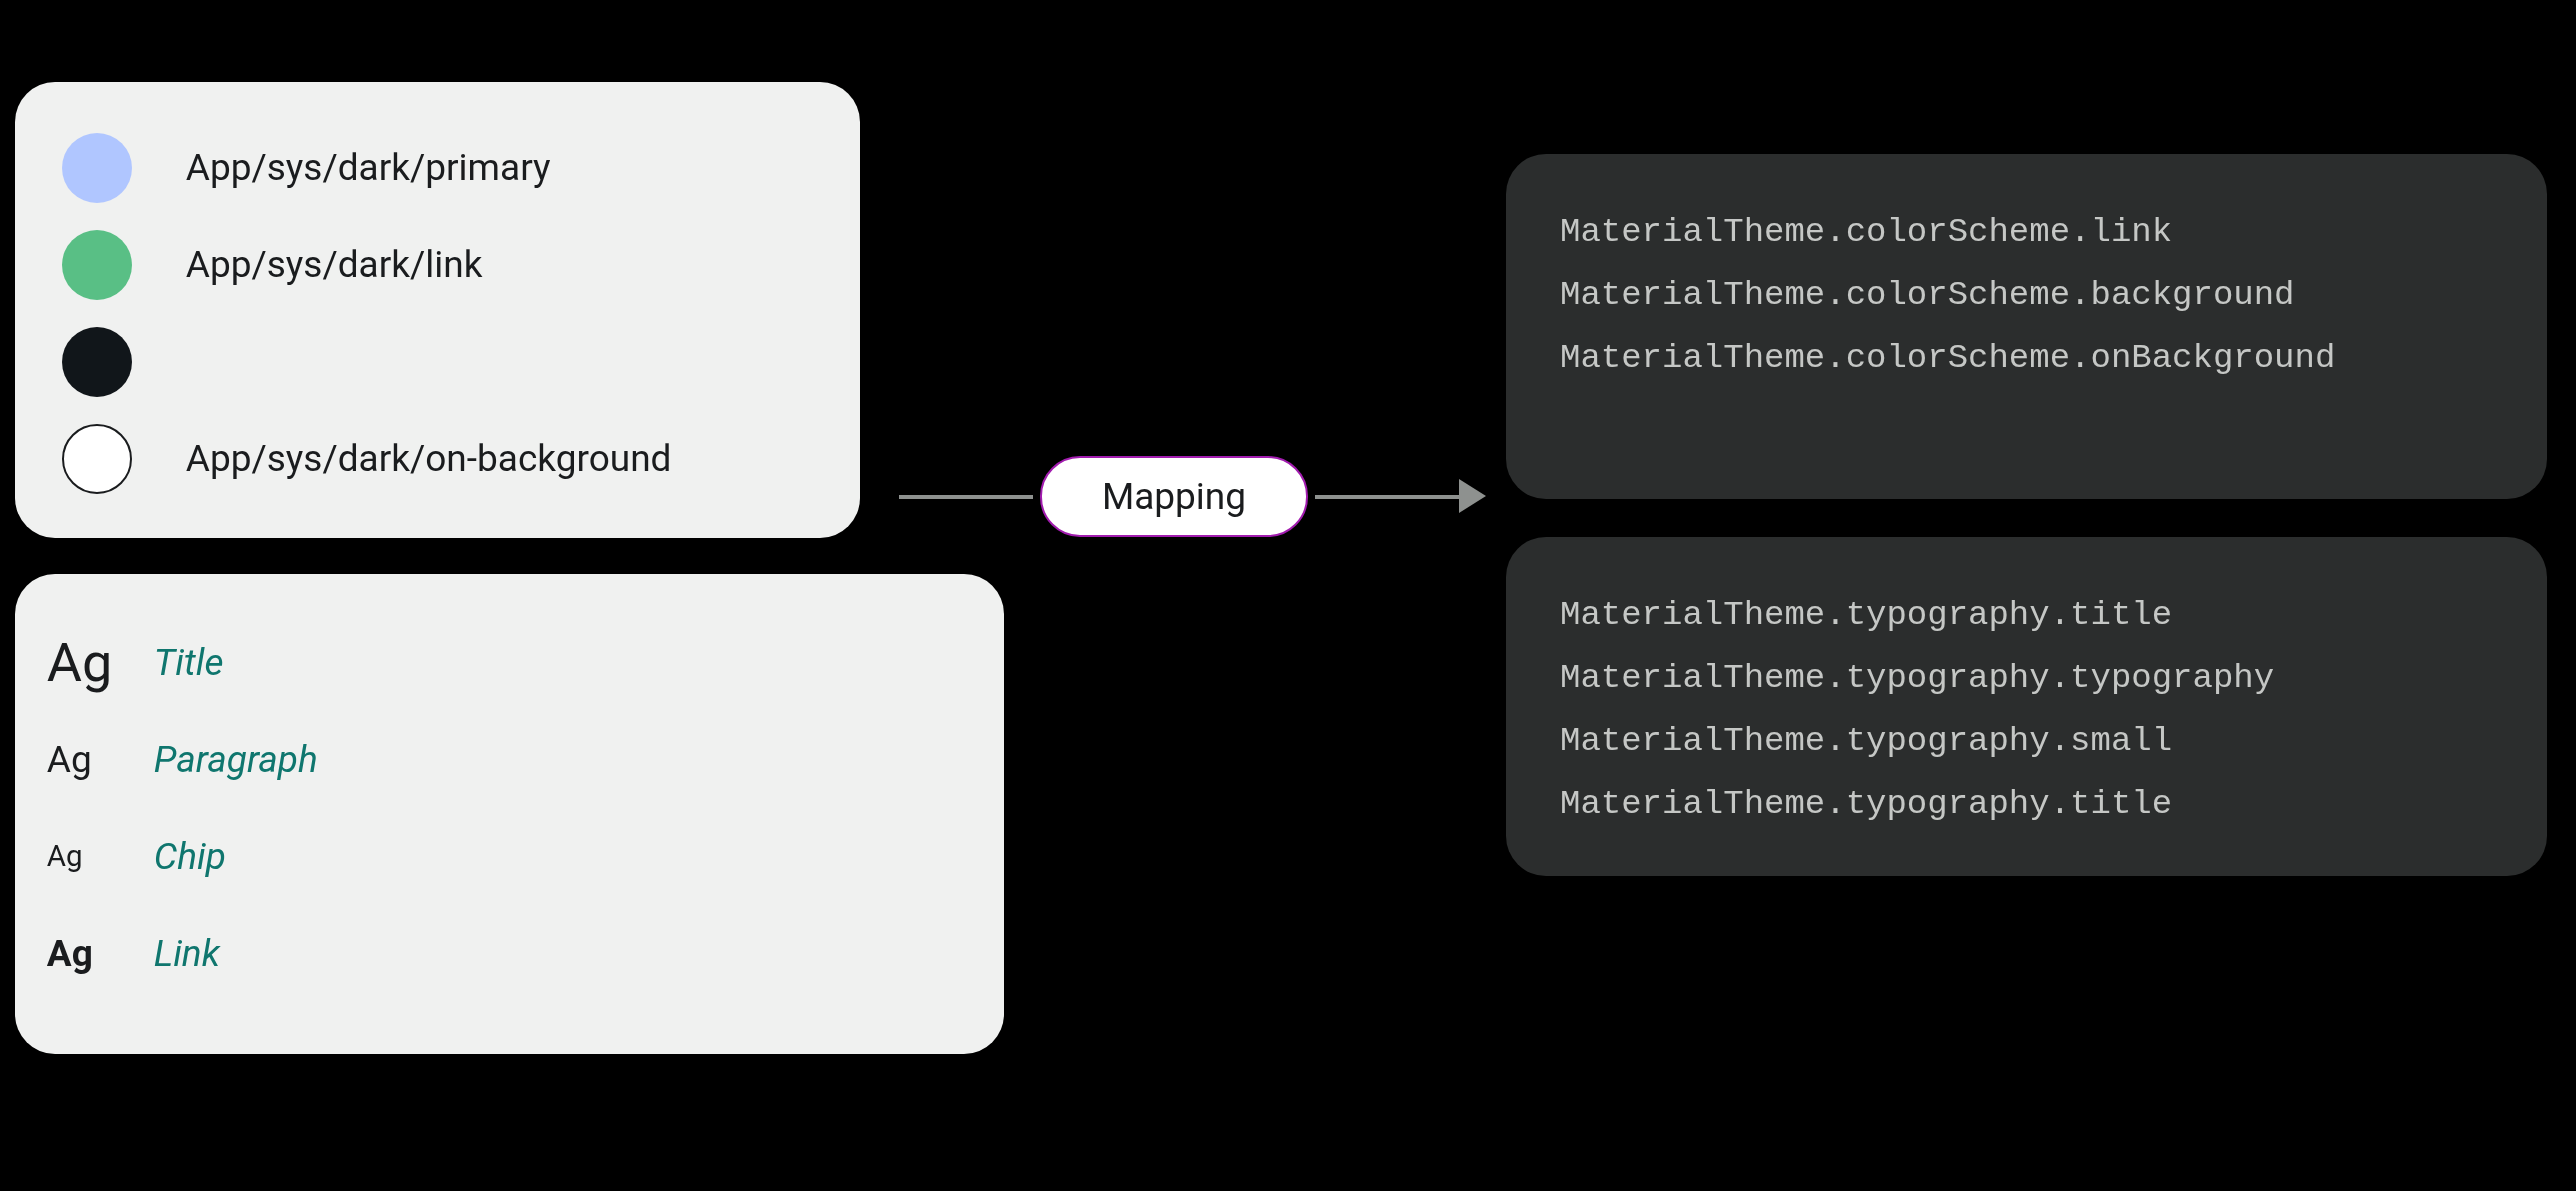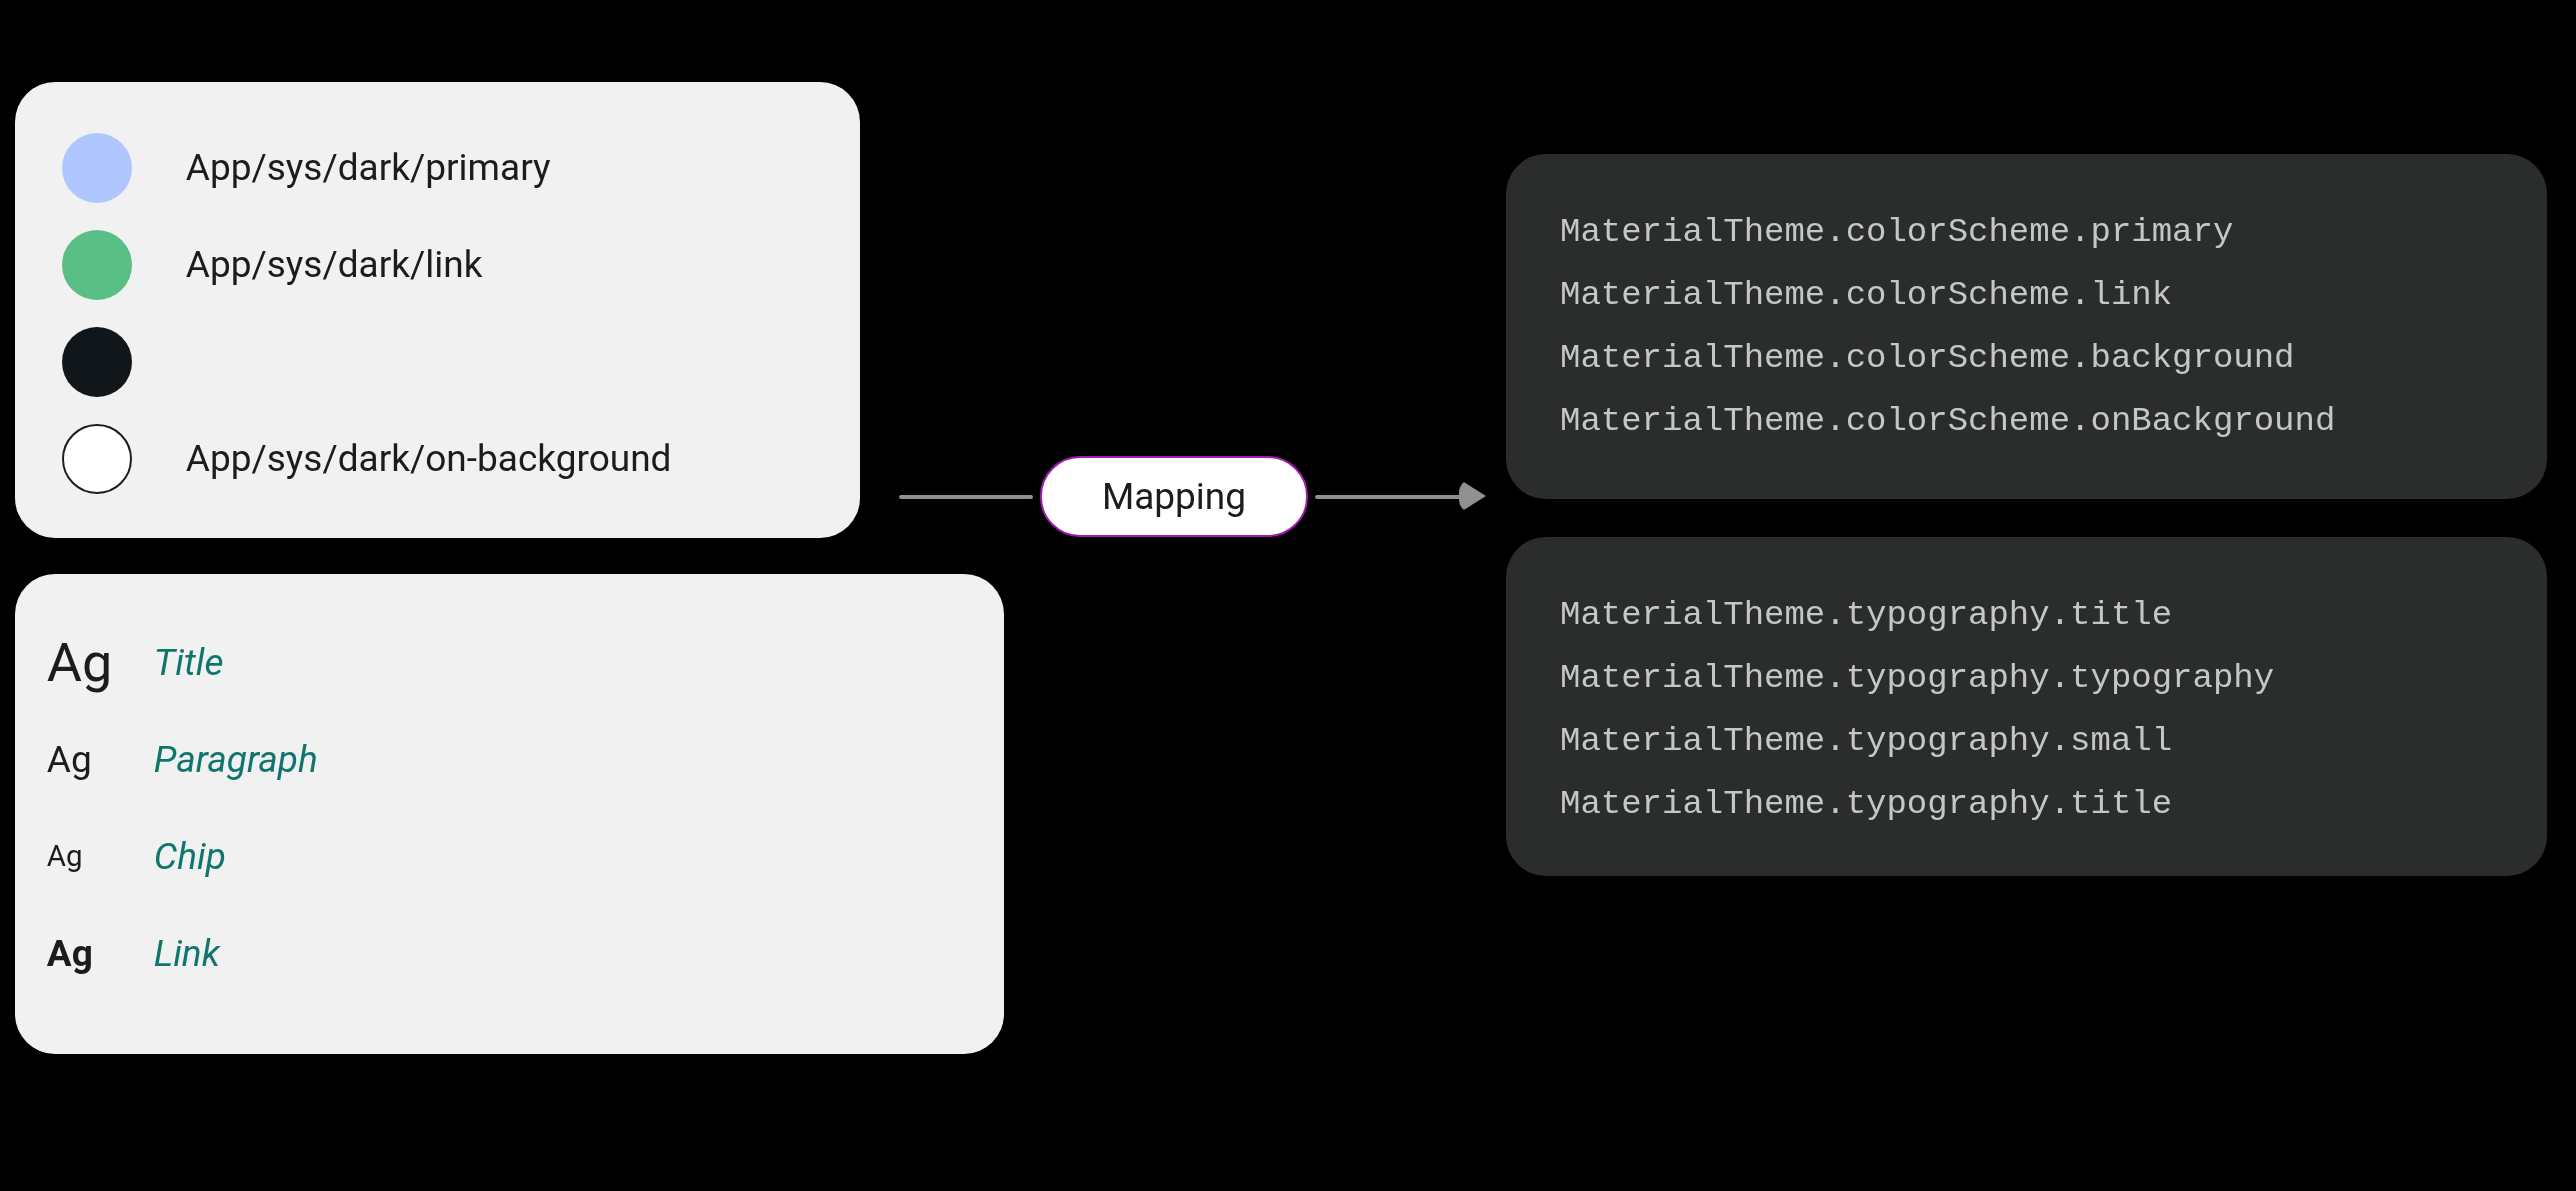--- a/index.html
+++ b/index.html
@@ -1,15 +1,15 @@
 <!DOCTYPE html>
 <html style="font-size:10.7px"><head>
 <meta charset="utf-8">
 <style>
-  * { box-sizing: border-box; margin: 0; padding: 0; border-radius: 18px; }
+  * { box-sizing: border-box; margin: 0; padding: 0; }
   html, body { width: 100%; height: 100%; }
   body {
     background: #000000;
     font-family: -apple-system, BlinkMacSystemFont, "Segoe UI", Roboto, Helvetica, Arial, sans-serif;
     overflow: hidden;
   }
   .canvas {
     position: relative;
     width: 2576px;
     height: 1191px;
@@ -199,21 +199,20 @@
   </div>
 
   <div class="arrow-group">
     <div class="arrow-line-left"></div>
     <div class="mapping-pill">Mapping</div>
     <div class="arrow-line-right"></div>
     <div class="arrow-head"></div>
   </div>
 
   <div class="code-card card-code-colors">
-    <div class="code-line">MaterialTheme.colorScheme.primary</div>
     <div class="code-line">MaterialTheme.colorScheme.link</div>
     <div class="code-line">MaterialTheme.colorScheme.background</div>
     <div class="code-line">MaterialTheme.colorScheme.onBackground</div>
   </div>
 
   <div class="code-card card-code-typo">
     <div class="code-line">MaterialTheme.typography.title</div>
     <div class="code-line">MaterialTheme.typography.typography</div>
     <div class="code-line">MaterialTheme.typography.small</div>
     <div class="code-line">MaterialTheme.typography.title</div>

